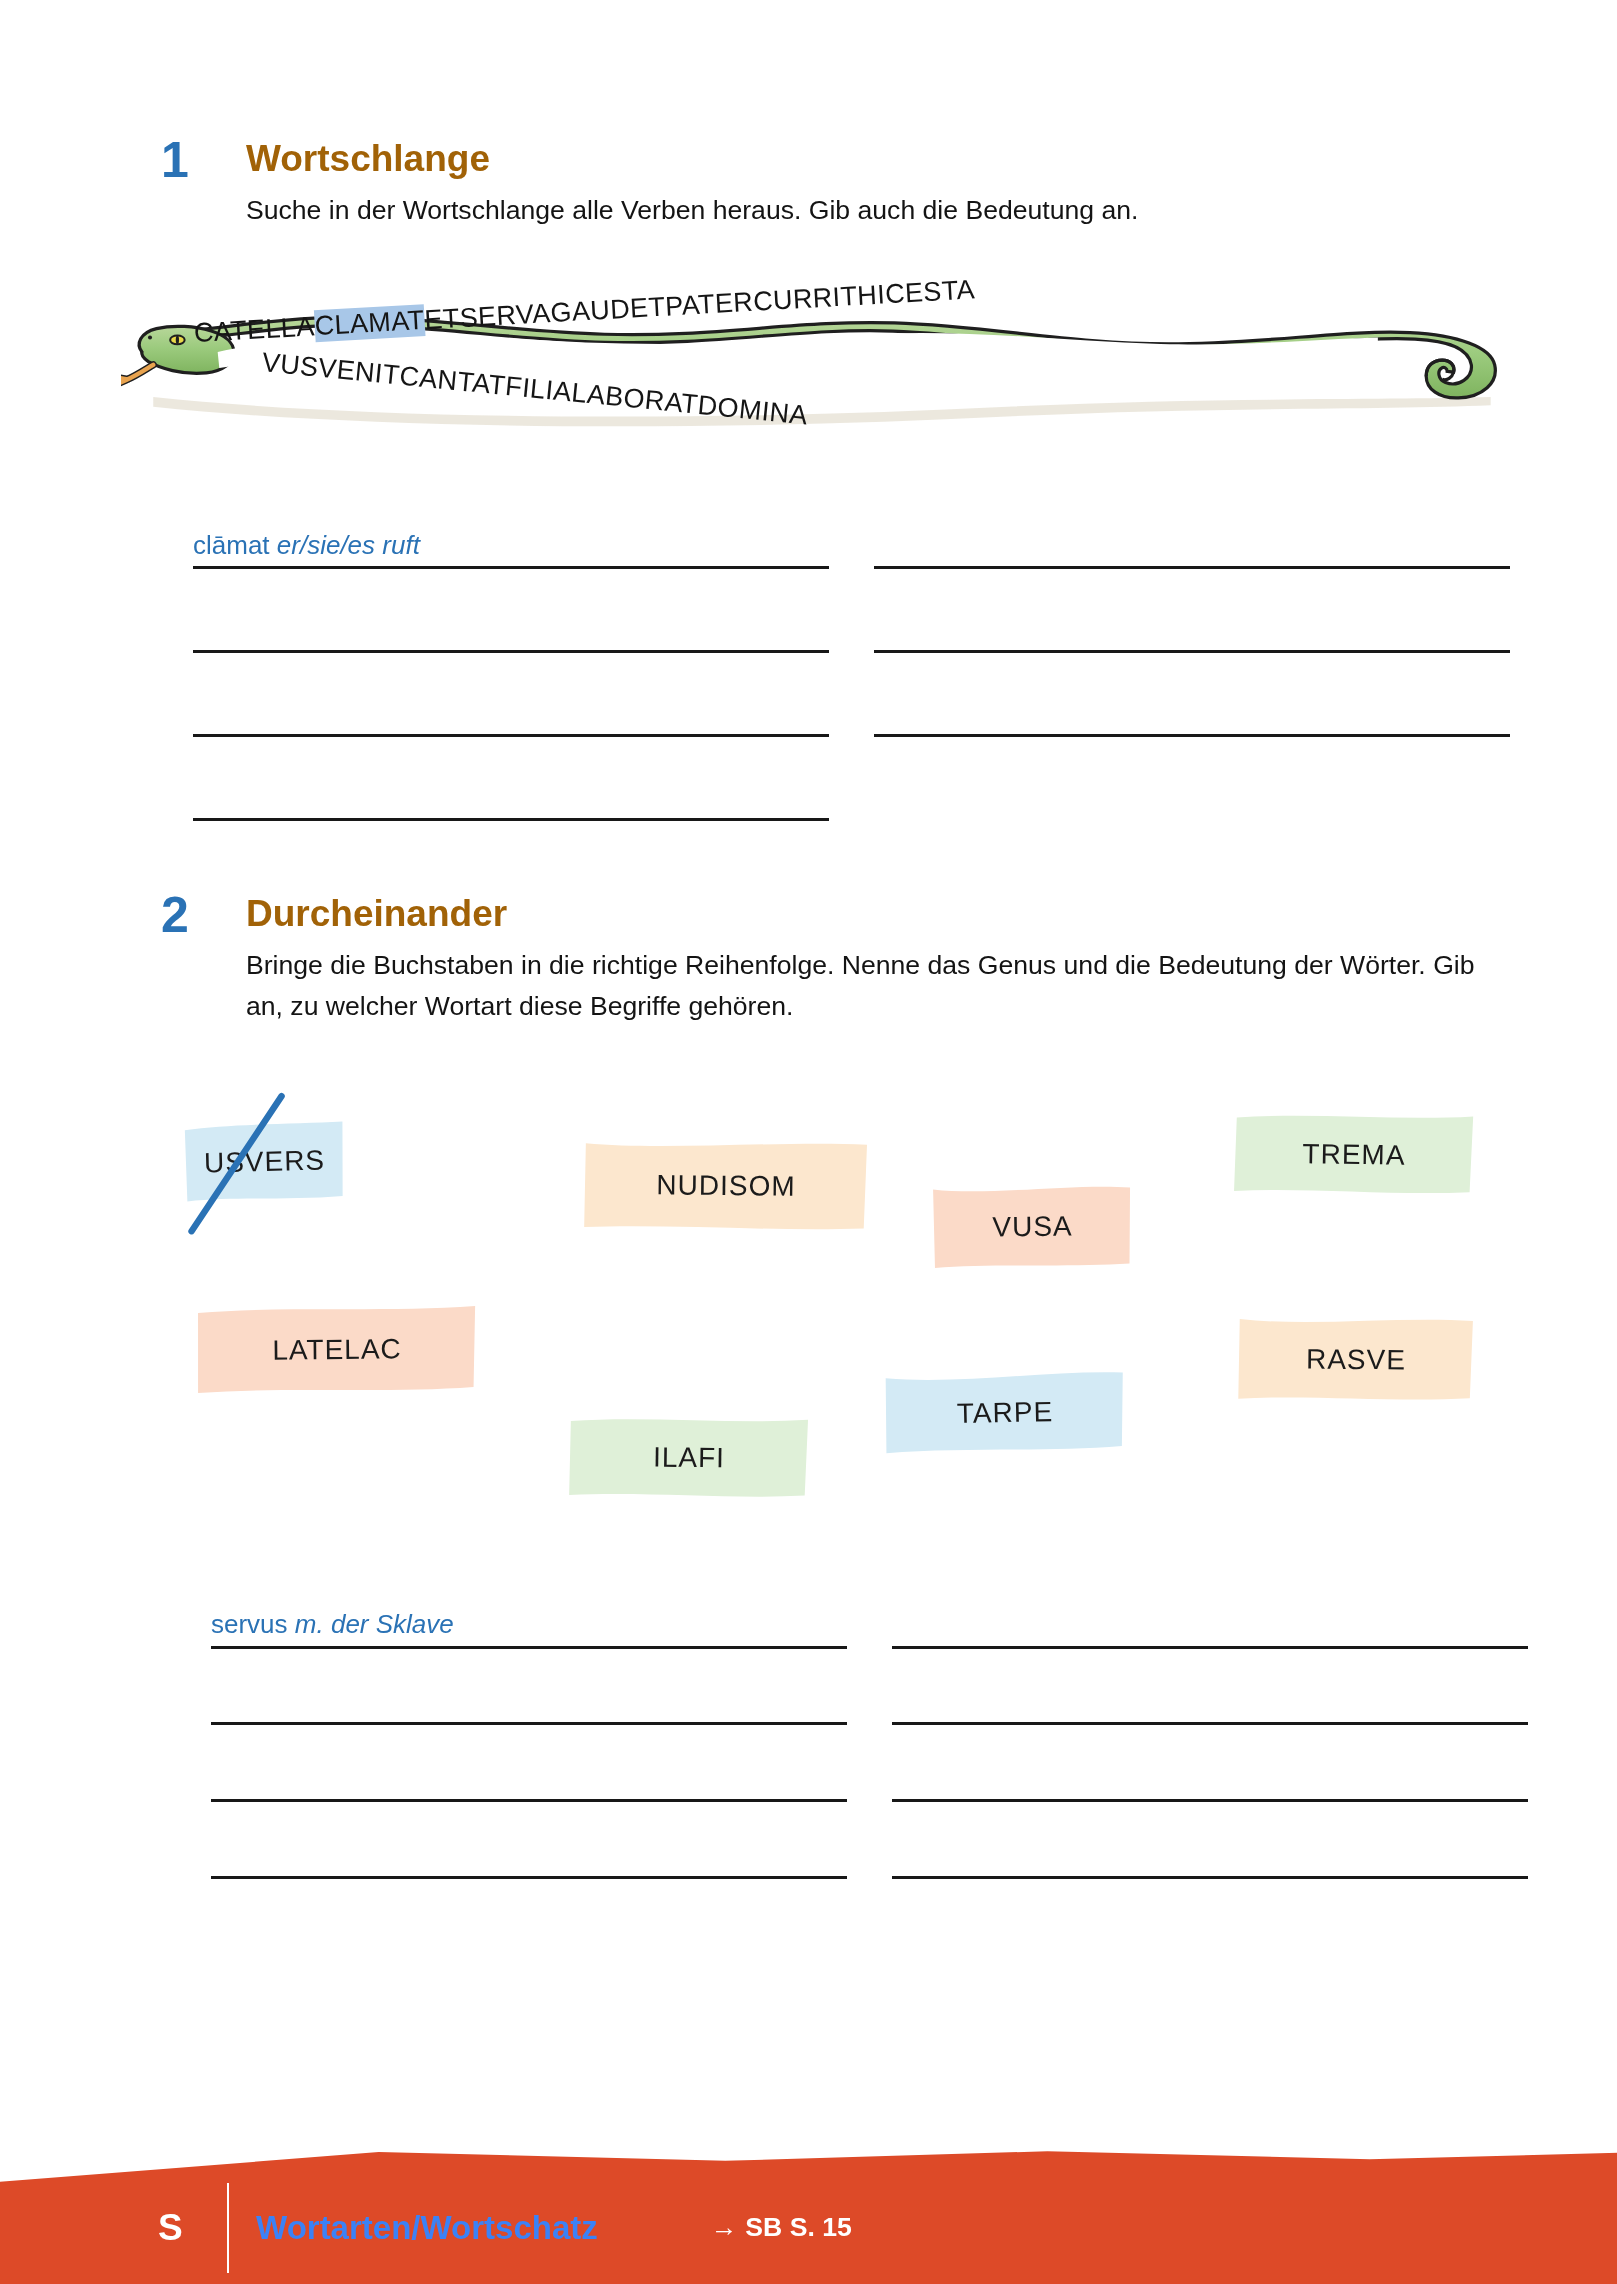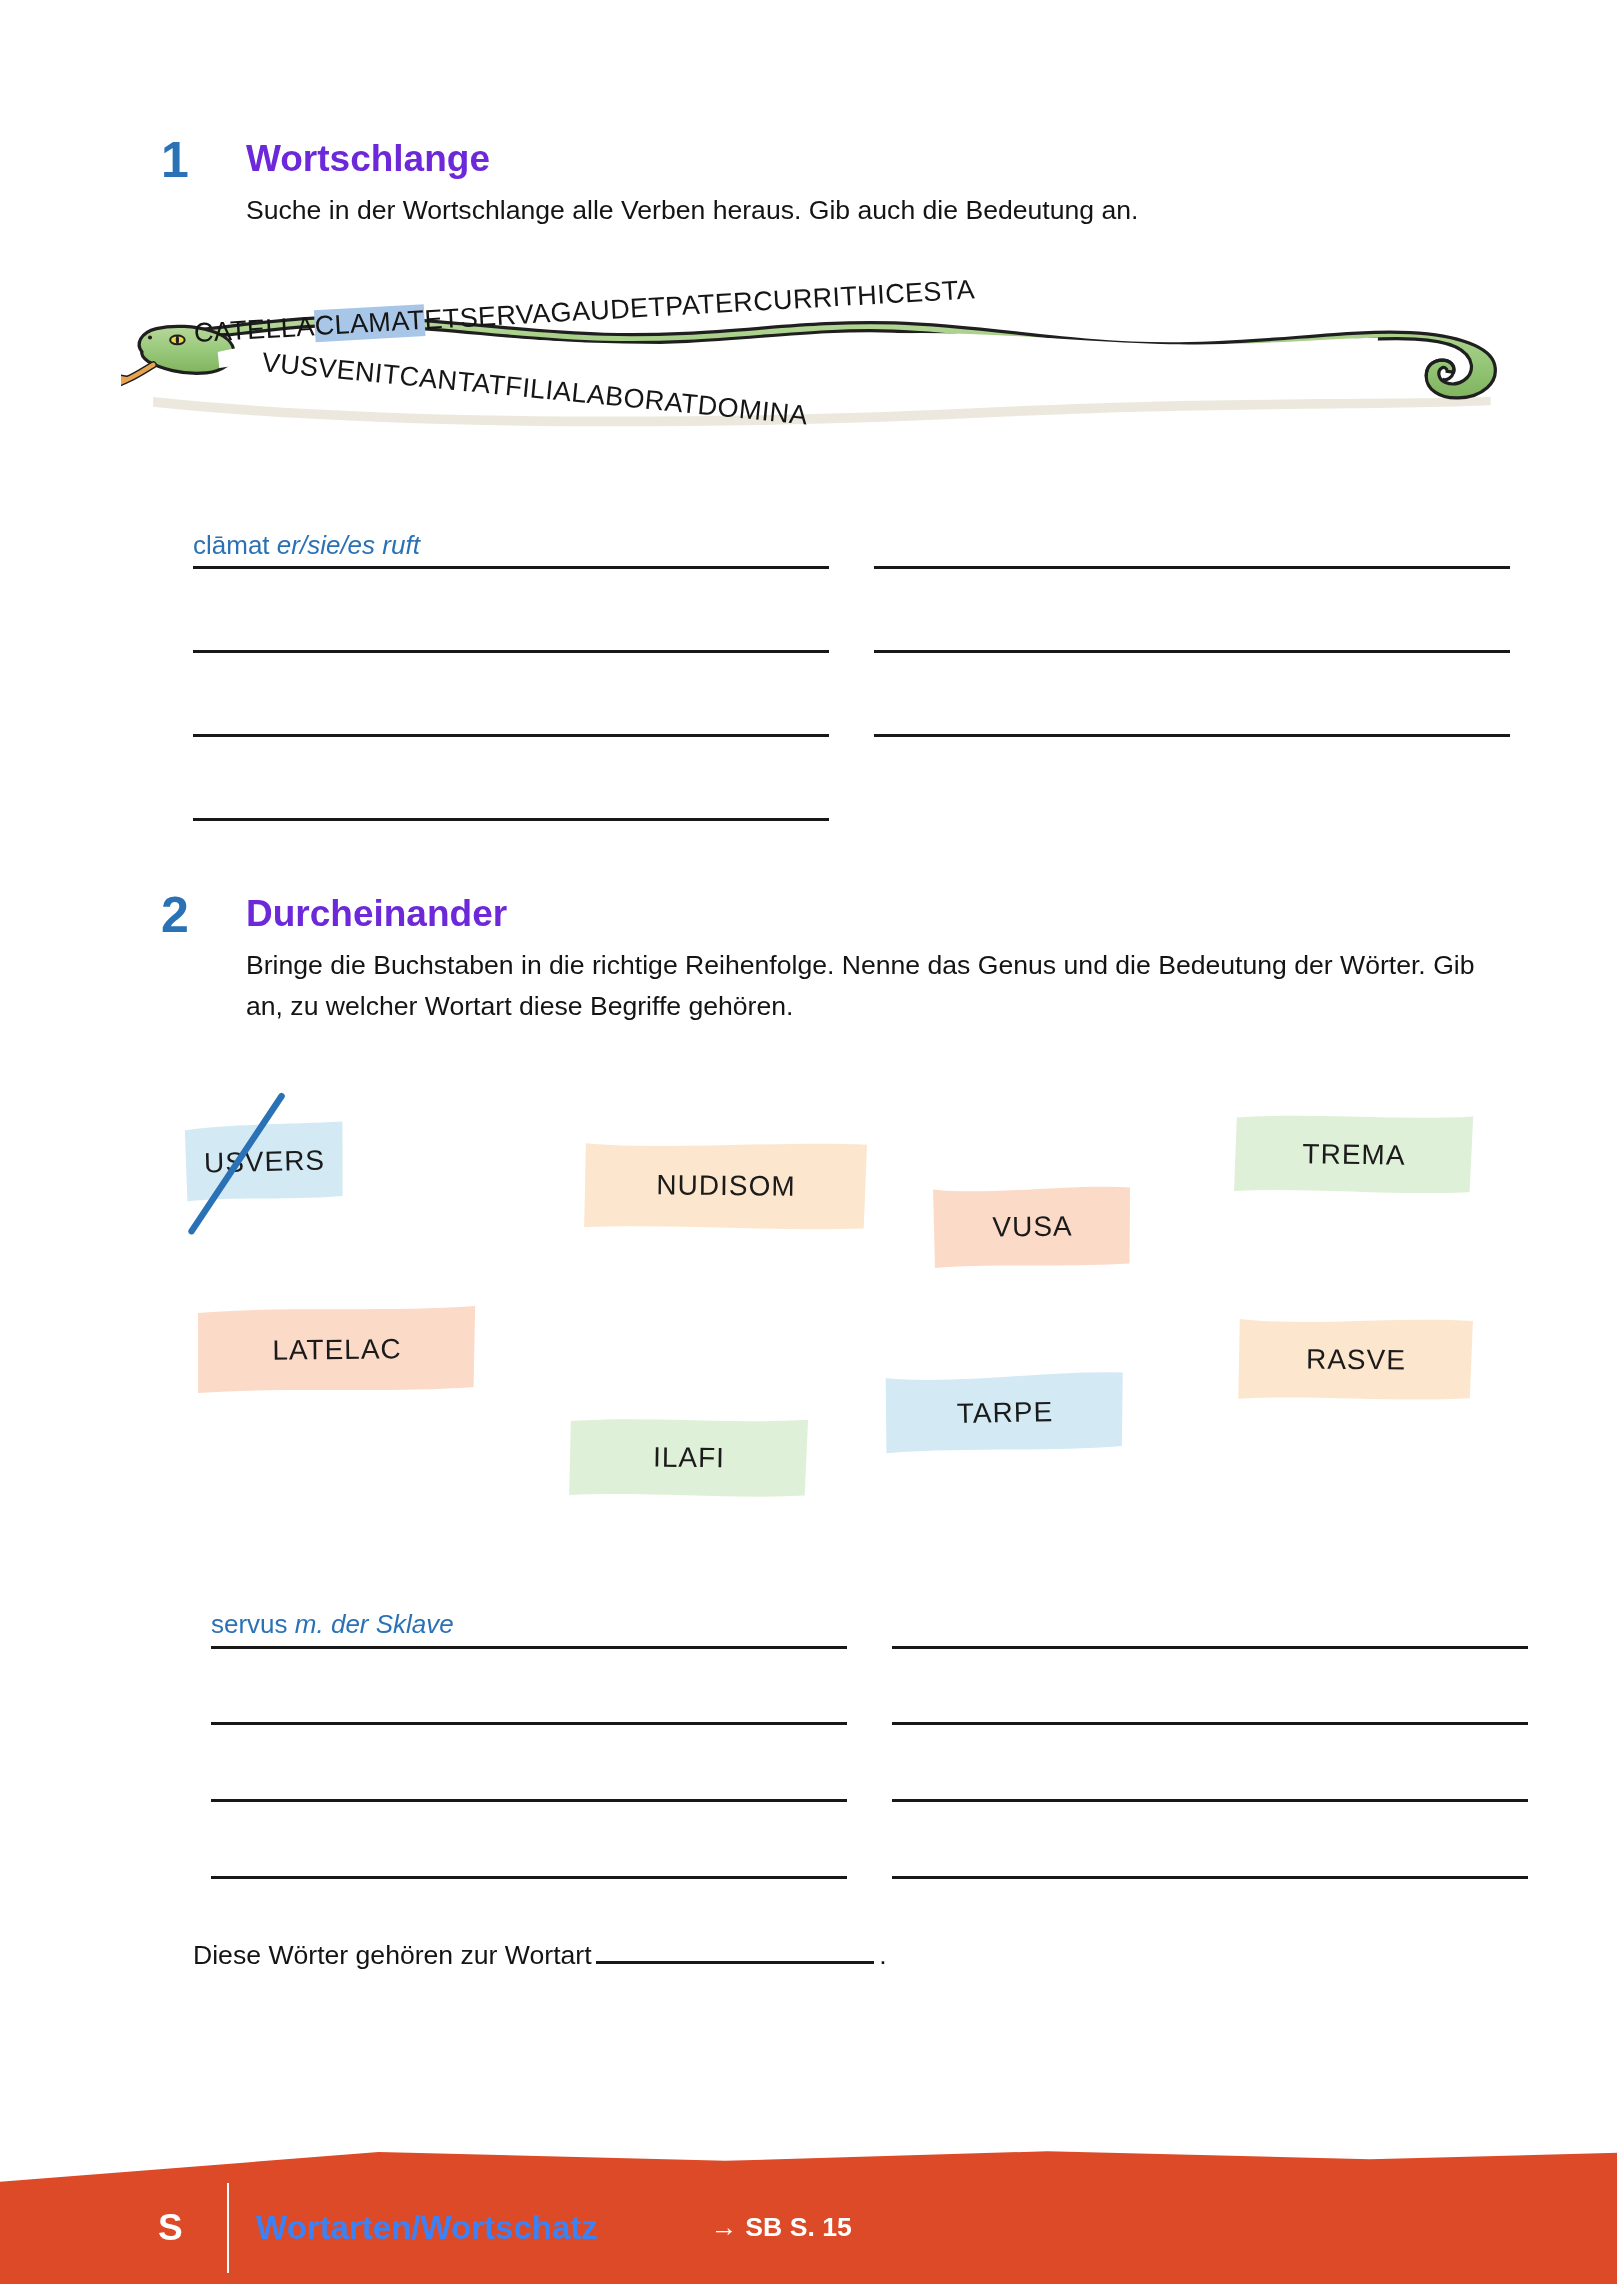--- a/index.html
+++ b/index.html
@@ -35,21 +35,21 @@
     color: #2a72b5;
     line-height: 1;
     letter-spacing: -0.8px;
   }
   .ex-title {
     position: absolute;
     left: 85px;
     top: 4.8px;
     font-size: 37px;
     font-weight: bold;
-    color: #6d28d9;
+    color: #a16207;
     line-height: 1;
     white-space: nowrap;
   }
   .ex-instr {
     position: absolute;
     left: 85px;
     top: 55px;
     font-size: 26.6px;
     color: #141414;
     line-height: 1.55;
@@ -397,25 +397,20 @@
     <div class="ans-line" style="left:193px; top:1722px; width:636px;"></div>
     <div class="ans-line" style="left:193px; top:1799px; width:636px;"></div>
     <div class="ans-line" style="left:193px; top:1876px; width:636px;"></div>
 
     <div class="ans-line" style="left:874px; top:1646px; width:636px;"></div>
     <div class="ans-line" style="left:874px; top:1722px; width:636px;"></div>
     <div class="ans-line" style="left:874px; top:1799px; width:636px;"></div>
     <div class="ans-line" style="left:874px; top:1876px; width:636px;"></div>
   </div>
 
-  <div id="closing">
-    <span>Diese Wörter gehören zur Wortart</span>
-    <span id="closing-blank"></span>
-    <span>.</span>
-  </div>
 
   <div id="footer">
     <svg id="footer-shape" viewBox="0 0 2008 205" preserveAspectRatio="none">
       <path d="M0,78 L470,41 L900,52 L1300,40 L1700,50 L2008,42 L2008,205 L0,205 Z" fill="#dd4a28"></path>
     </svg>
     <div id="footer-content">
       <div id="footer-badge">S</div>
       <div id="footer-divider"></div>
       <div id="footer-topic">Wortarten/Wortschatz</div>
       <div id="footer-ref">

